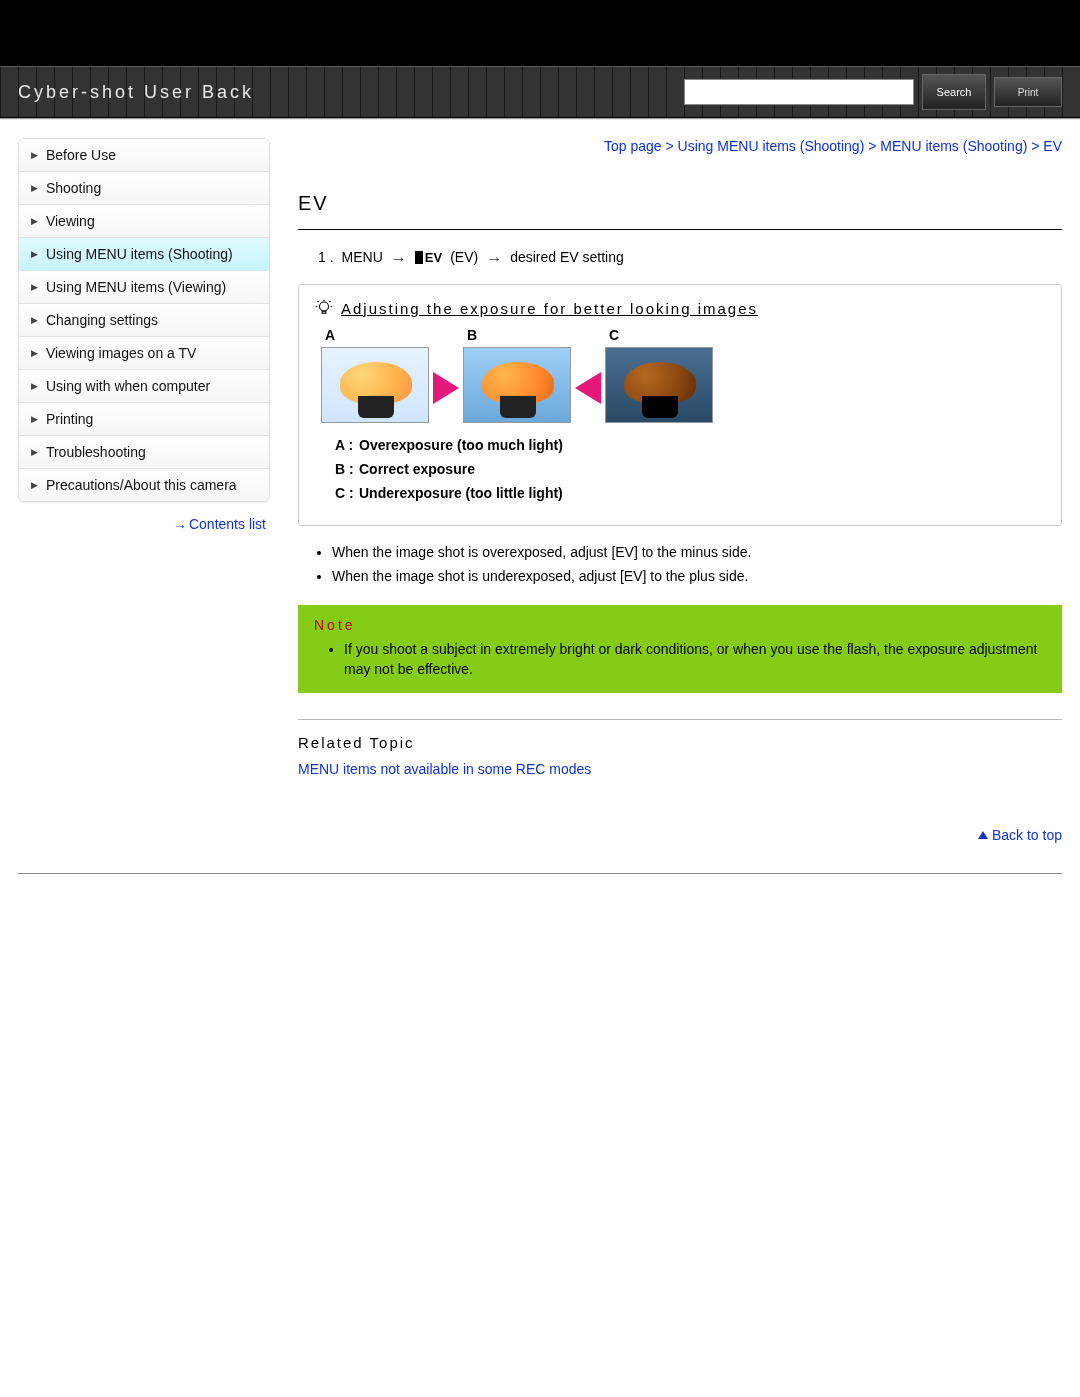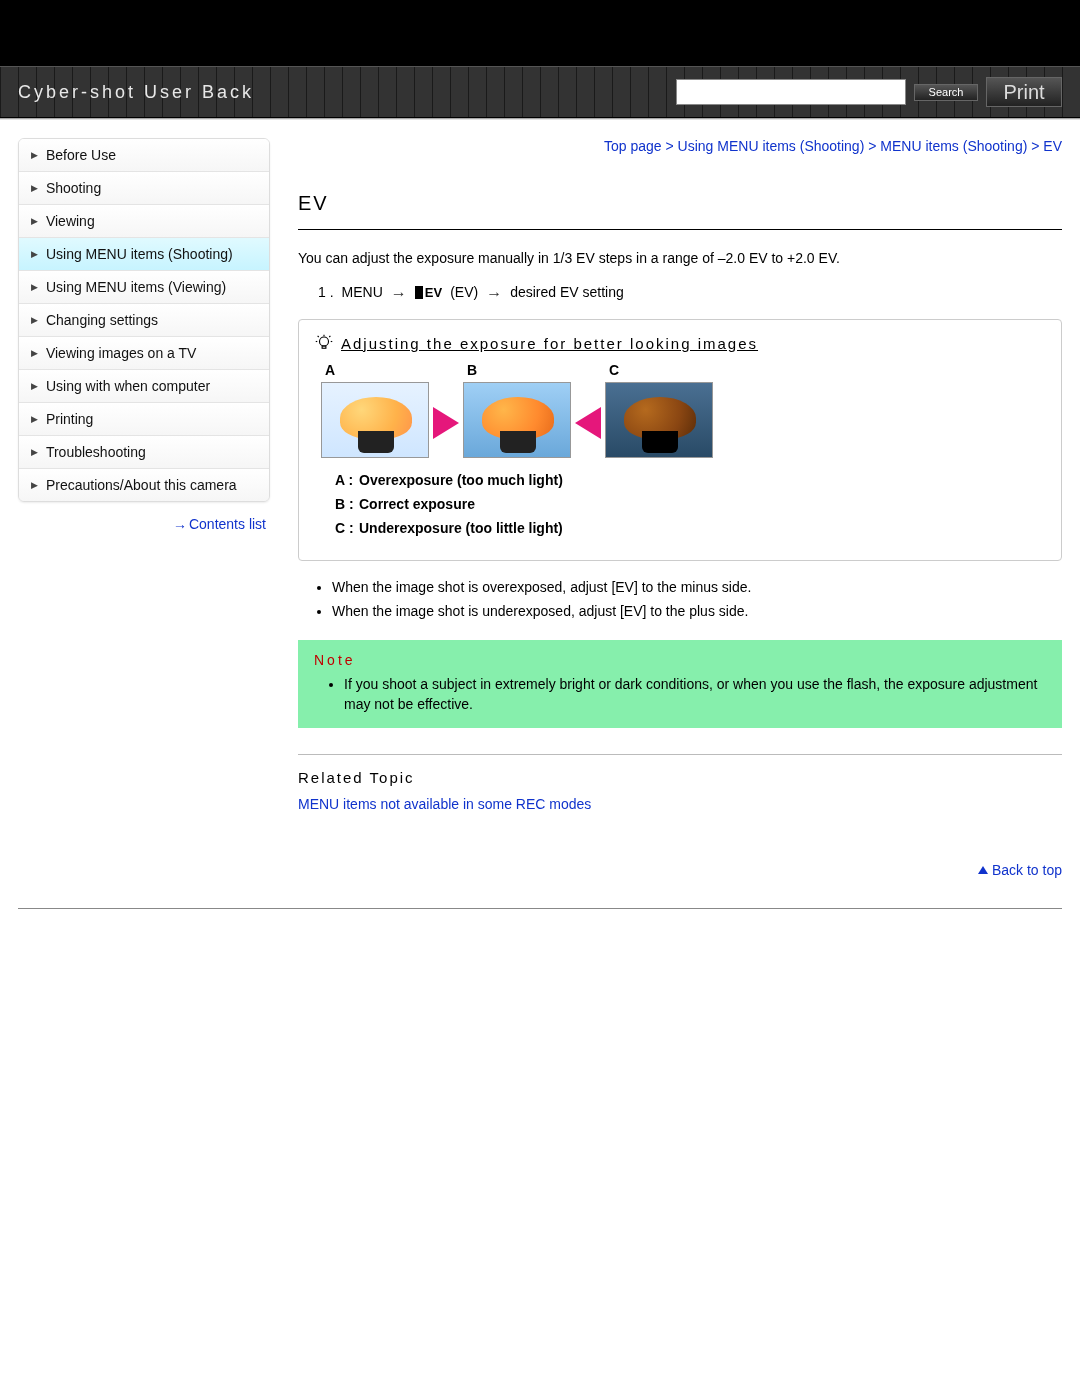--- a/index.html
+++ b/index.html
@@ -15,26 +15,26 @@
     border-top: 1px solid #555; border-bottom: 1px solid #000;
     position: relative;
   }
   .header-title { color: #e8e8e8; font-size: 18px; letter-spacing: 3px; font-weight: 400; }
   .header-right { margin-left: auto; display: flex; align-items: center; gap: 8px; }
   .search-input {
     width: 230px; height: 26px; background: #fff; border: 1px solid #888;
     font-size: 13px; padding: 0 6px;
   }
   .search-btn {
-    width: 64px; height: 17px; background: linear-gradient(#555,#222);
+    width: 64px; height: 36px; background: linear-gradient(#555,#222);
     color: #fff; border: 1px solid #666; font-size: 11px; cursor: pointer;
   }
   .print-btn {
-    width: 76px; height: 30px; background: linear-gradient(#555,#222);
-    color: #ddd; border: 1px solid #666; font-size: 20px; cursor: pointer;
+    width: 68px; height: 30px; background: linear-gradient(#555,#222);
+    color: #ddd; border: 1px solid #666; font-size: 10px; cursor: pointer;
     display:flex; align-items:center; justify-content:center;
   }
   .hr-sep { height: 2px; background: linear-gradient(#888,#fff); margin-bottom: 18px; }
 
   .body-wrap { display: flex; padding: 0 18px 20px 18px; }
   .sidebar { width: 252px; flex-shrink: 0; }
   .nav {
     border: 1px solid #ddd; border-radius: 6px; overflow: hidden;
     background: linear-gradient(#fff,#f4f4f4);
     box-shadow: 0 1px 2px rgba(0,0,0,0.08);
@@ -95,21 +95,21 @@
     margin-top:26px;
   }
   .big-arrow.right { border-left:26px solid #e5177b; margin-left:4px; margin-right:4px;}
   .big-arrow.left  { border-right:26px solid #e5177b; margin-left:4px; margin-right:4px;}
 
   .legend p { margin: 4px 0 8px 20px; font-weight: bold; }
   .legend-label { display:inline-block; width:24px; }
   .disc-list { list-style: disc; margin: 8px 0 0 34px; }
   .disc-list li { margin-bottom: 4px; line-height:1.45; }
 
-  .note-box { background:#86efac; padding: 12px 16px 14px 16px; margin-top: 18px; }
+  .note-box { background:#84cc16; padding: 12px 16px 14px 16px; margin-top: 18px; }
   .note-title { color:#c00000; letter-spacing:3px; font-size:14px; margin-bottom:6px; }
   .note-box ul { list-style: disc; margin-left: 30px; }
   .note-box li { line-height:1.45; }
 
   .rule { height:1px; background:#bbb; margin: 26px 0 14px 0; }
   .related-title { letter-spacing:2px; font-size:15px; margin-bottom:10px; }
   .related-link { color:#1033cc; text-decoration:none; }
 
   .backtop { text-align:right; margin: 50px 0 6px 0; }
   .backtop a { color:#1033cc; text-decoration:none; }
@@ -187,21 +187,20 @@
     </aside>
 
     <main class="main">
       <div class="breadcrumb">
         <a href="#">Top page</a><span class="sep"> &gt; </span><a href="#">Using MENU items (Shooting)</a><span class="sep"> &gt; </span><a href="#">MENU items (Shooting)</a><span class="sep"> &gt; </span><span>EV</span>
       </div>
 
       <h1 class="page-title">EV</h1>
       <div class="title-rule"></div>
 
-      <p class="intro">You can adjust the exposure manually in 1/3 EV steps in a range of –2.0 EV to +2.0 EV.</p>
 
       <div class="step-row">
         <span>1 .</span>
         <span>MENU</span>
         <span class="thin-arrow">→</span>
         <span class="ev-icon">
             <span class="box"></span>
             <span>EV</span>
           </span>
         <span>(EV)</span>

